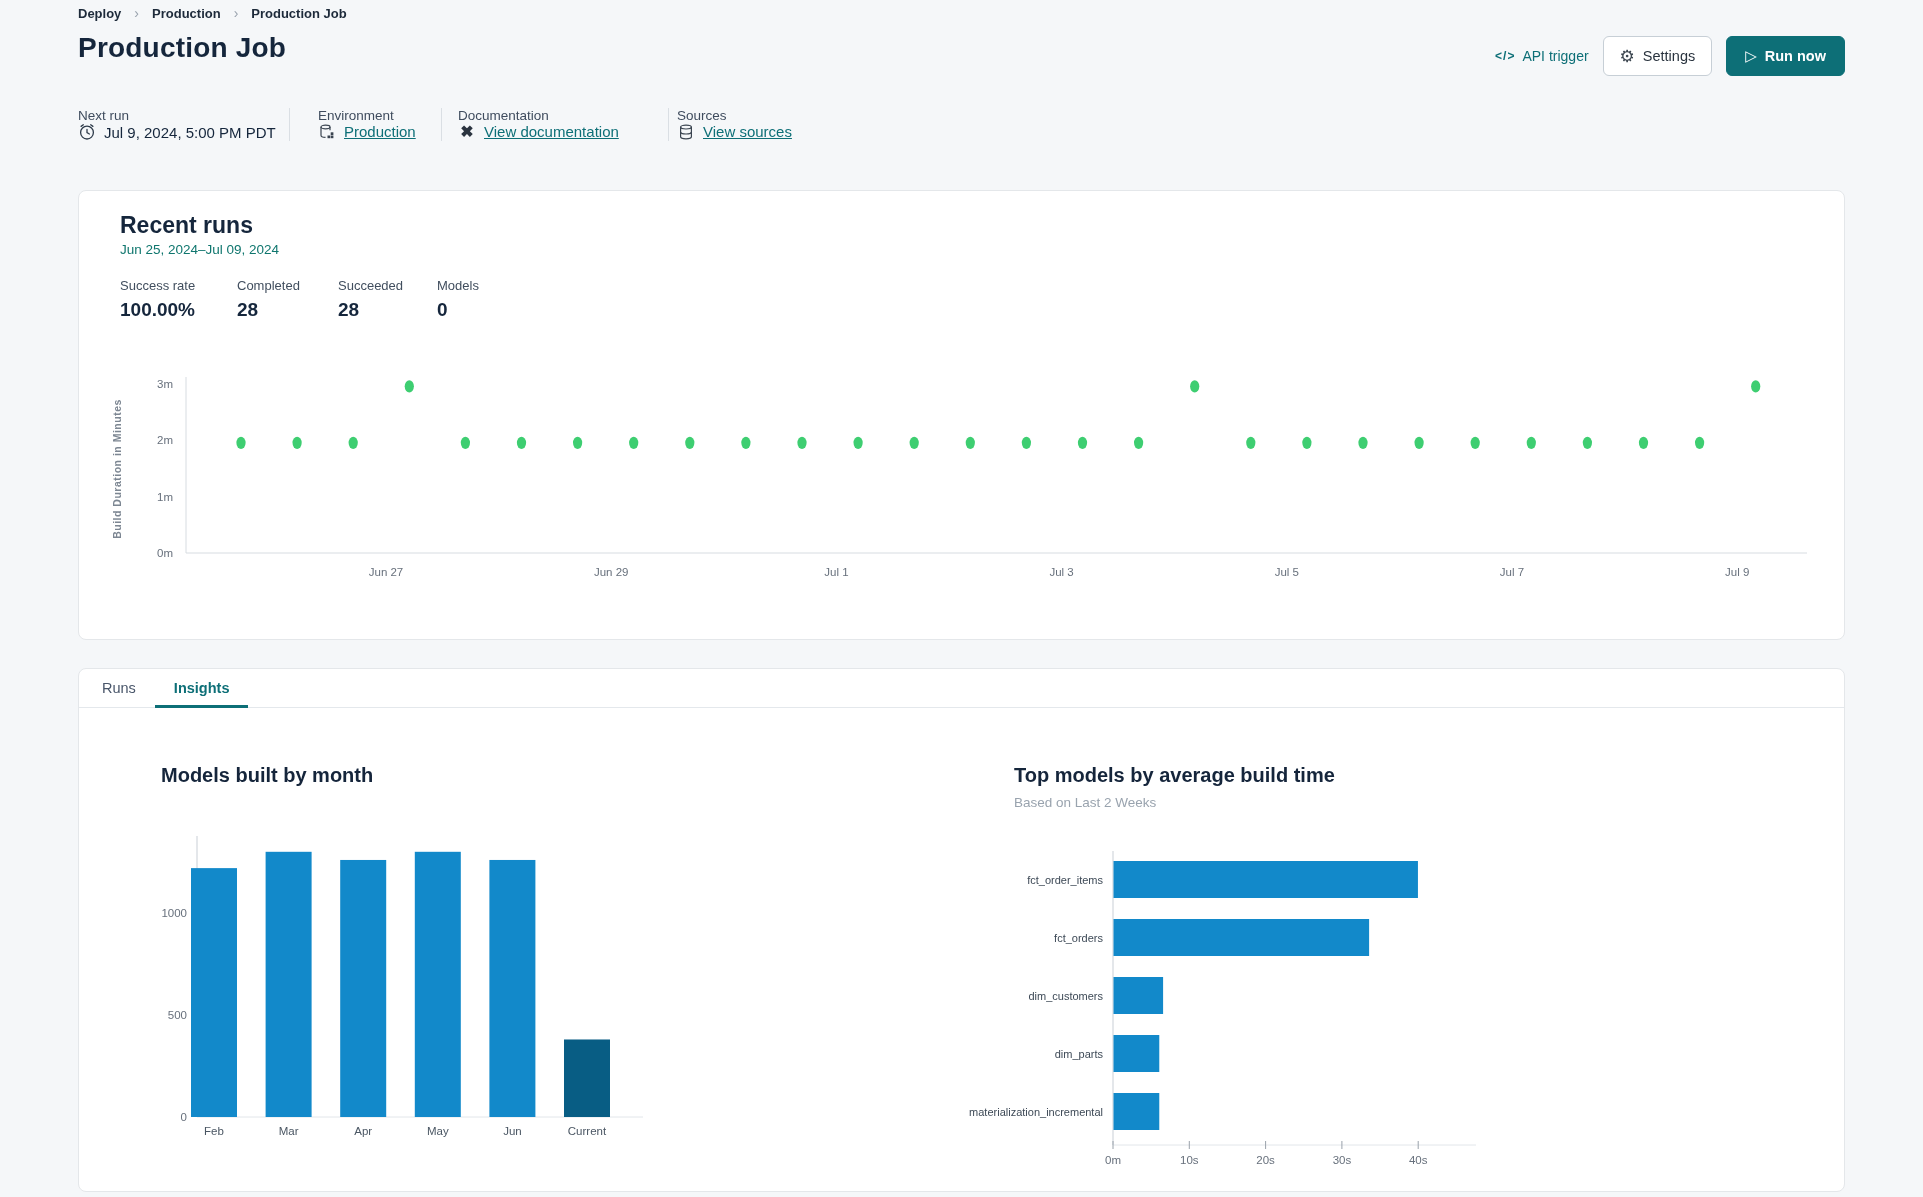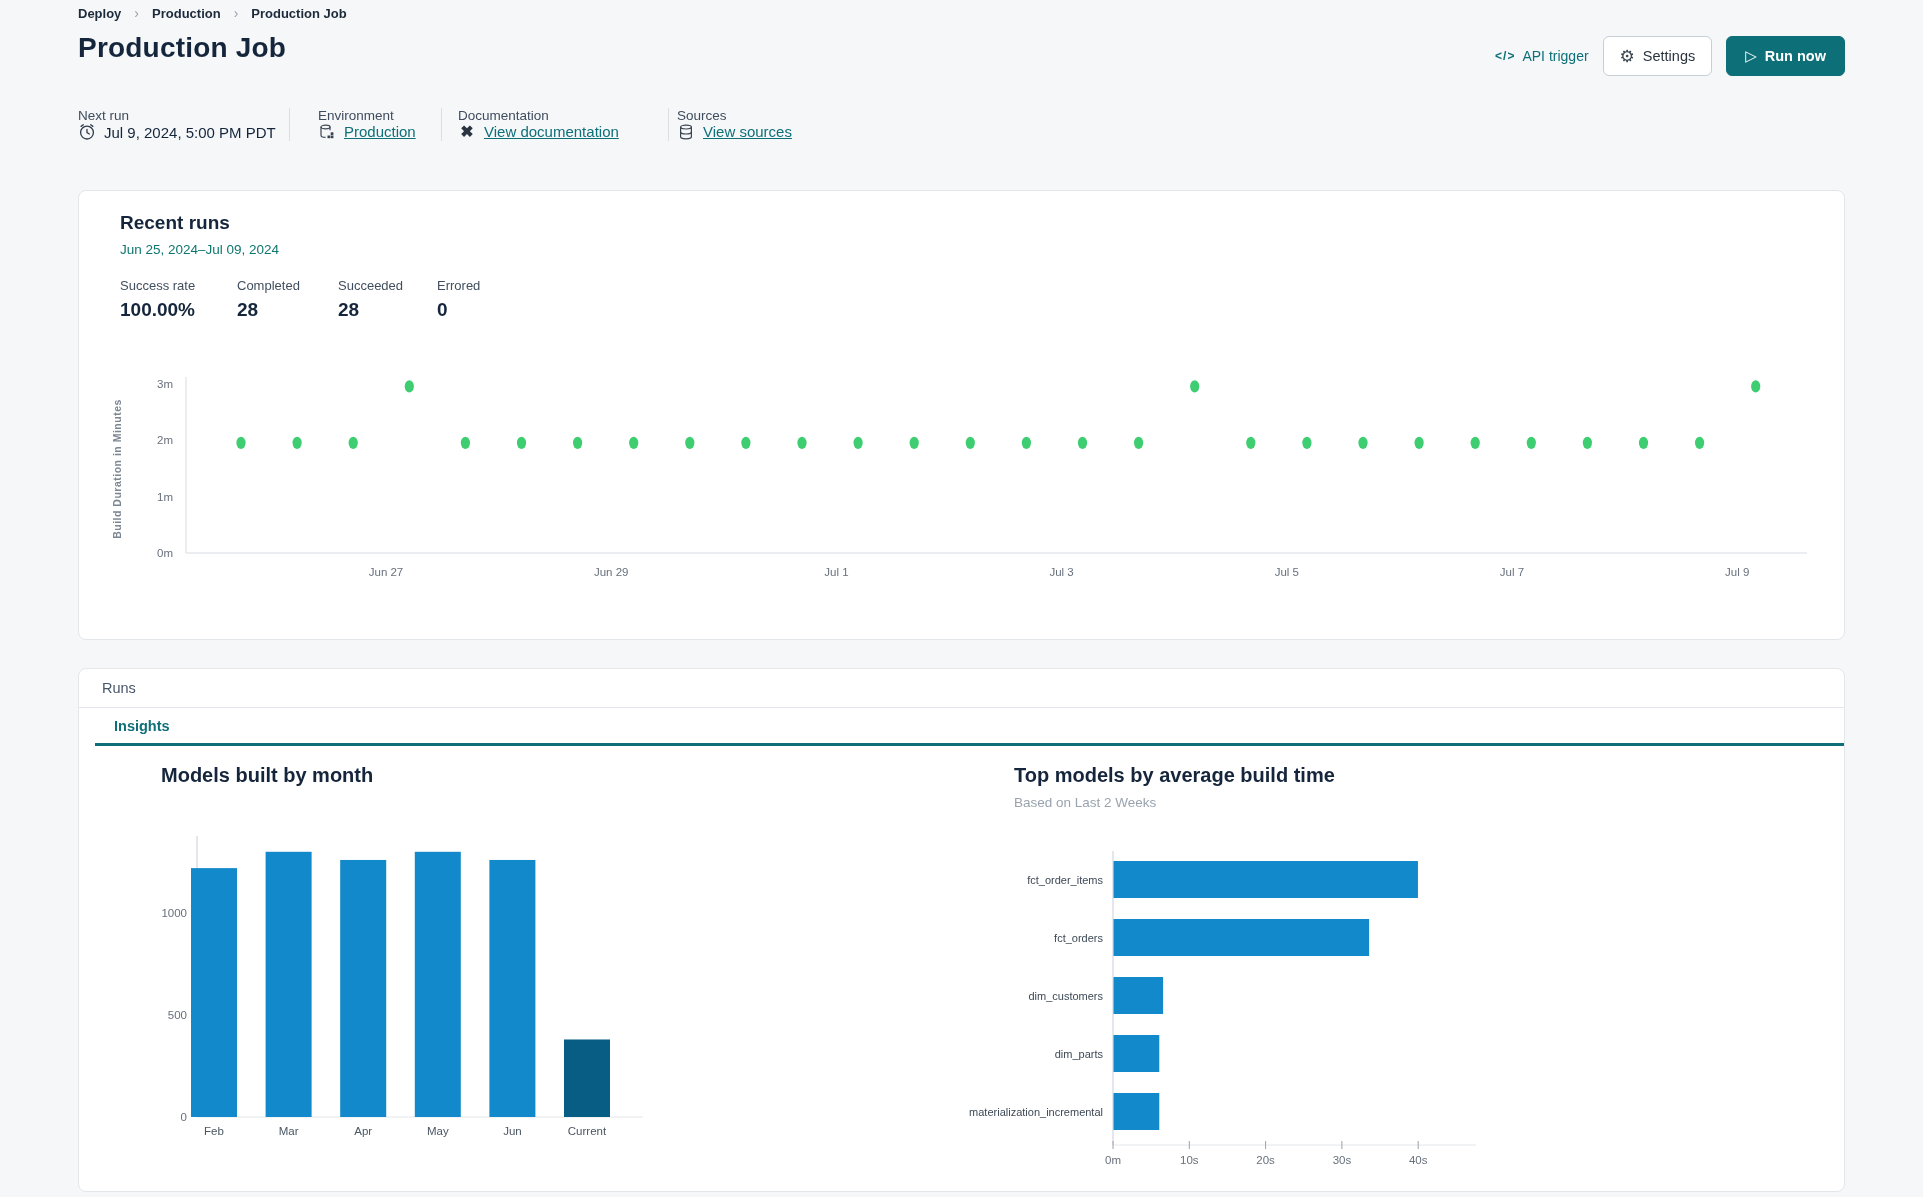--- a/index.html
+++ b/index.html
@@ -37,30 +37,30 @@
   .meta-value { display: flex; align-items: center; gap: 8px; font-size: 15px; color: #15263c; }
   .meta-value .ic { display: inline-flex; width: 18px; justify-content: center; }
   a.link { color: #0d6f77; text-decoration: underline; font-weight: 500; cursor: pointer; }
   .dbt-x { font-size: 16px; color: #2b3440; font-weight: 700; line-height: 1; }
 
   
   .card { position: absolute; background: #fff; border: 1px solid #e4e7ea; border-radius: 8px; }
   .card-runs { left: 78px; top: 190px; width: 1767px; height: 450px; }
   .card-tabs { left: 78px; top: 668px; width: 1767px; height: 524px; }
 
-  .card-runs h2 { position: absolute; left: 41px; top: 21px; font-size: 19px; font-weight: 700; color: #15263c; }
+  .card-runs h2 { position: absolute; left: 41px; top: 21px; font-size: 23px; font-weight: 700; color: #15263c; }
   .date-range { position: absolute; left: 41px; top: 51px; font-size: 13.5px; color: #0f766e; }
   .stats { position: absolute; left: 41px; top: 87px; display: flex; }
   .stat { margin-right: 0; }
   .stat.s1 { width: 117px; } .stat.s2 { width: 101px; } .stat.s3 { width: 99px; }
   .stat-label { font-size: 13px; color: #414e5e; }
   .stat-value { font-size: 19px; font-weight: 700; color: #15263c; margin-top: 6px; }
 
   
-  .tabbar { position: absolute; left: 0; top: 0; width: 100%; height: 39px; border-bottom: 1px solid #e4e8ec; display: flex; padding-left: 10px; flex-direction: column; }
+  .tabbar { position: absolute; left: 0; top: 0; width: 100%; height: 39px; border-bottom: 1px solid #e4e8ec; display: flex; padding-left: 10px; }
   .tab { position: relative; height: 38px; line-height: 38px; padding: 0 13px; font-size: 14.5px; color: #49566a; cursor: pointer; }
   .tab.active { padding: 0 19px; margin-left: 6px; color: #0d6f77; font-weight: 700; }
   .tab.active::after { content: ""; position: absolute; left: 0; right: 0; bottom: -1px; height: 3px; background: #0d6f77; }
 
   .chart-title { position: absolute; font-size: 20px; font-weight: 700; color: #15253b; }
   .chart-subtitle { position: absolute; font-size: 13.5px; color: #99a3ae; }
 
   svg text.tick { font-size: 11.5px; fill: #67707c; font-family: "Liberation Sans", sans-serif; }
   svg text.cat  { font-size: 11.5px; fill: #4a5663; font-family: "Liberation Sans", sans-serif; }
   svg text.hlabel { font-size: 11px; fill: #3d4956; font-family: "Liberation Sans", sans-serif; }
@@ -161,21 +161,21 @@
       </div>
       <div class="stat s2">
         <div class="stat-label">Completed</div>
         <div class="stat-value">28</div>
       </div>
       <div class="stat s3">
         <div class="stat-label">Succeeded</div>
         <div class="stat-value">28</div>
       </div>
       <div class="stat">
-        <div class="stat-label">Errored</div>
+        <div class="stat-label">Models</div>
         <div class="stat-value">0</div>
       </div>
     </div>
     <svg style="position:absolute; left:12px; top:178px;" width="1730" height="220" viewBox="0 0 1730 220">
         <line x1="95" y1="8" x2="95" y2="184" stroke="#d7dce1" stroke-width="1"></line>
         <line x1="95" y1="184" x2="1716" y2="184" stroke="#d7dce1" stroke-width="1"></line>
         <text x="82" y="188" text-anchor="end" class="tick">0m</text>
         <text x="82" y="131.5" text-anchor="end" class="tick">1m</text>
         <text x="82" y="75" text-anchor="end" class="tick">2m</text>
         <text x="82" y="18.5" text-anchor="end" class="tick">3m</text>

